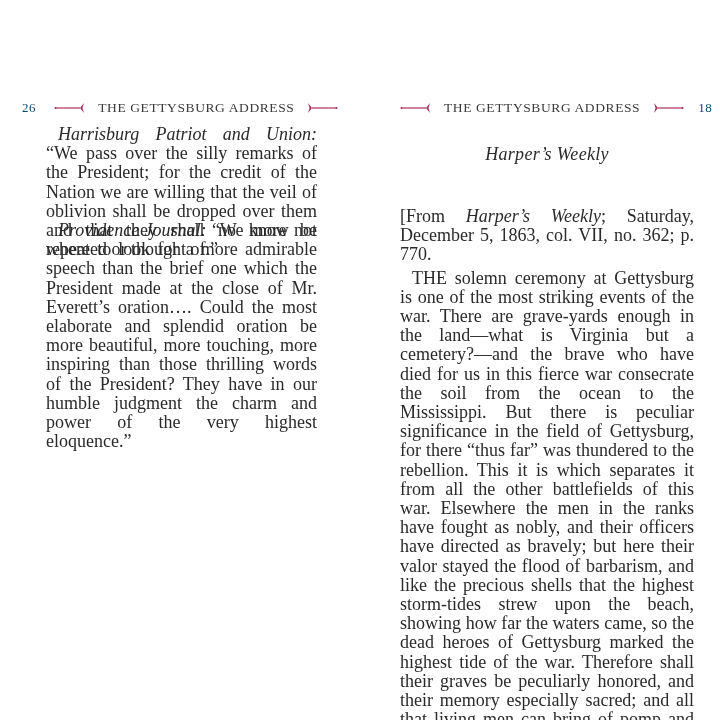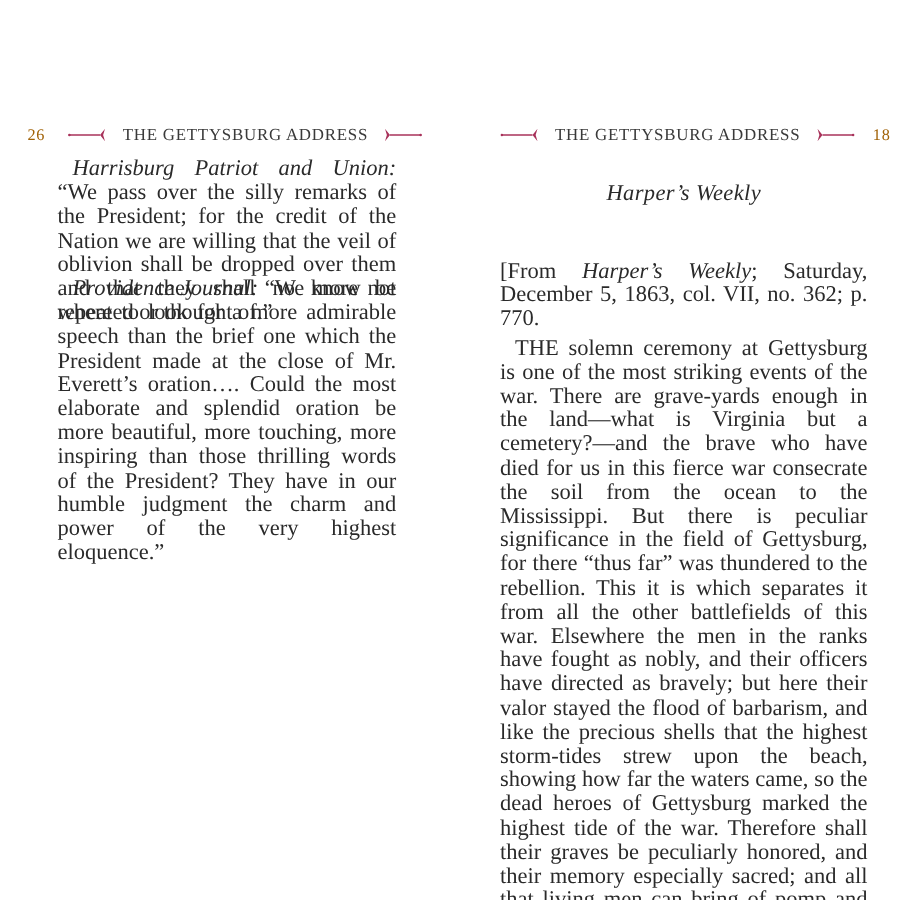--- a/index.html
+++ b/index.html
@@ -10,21 +10,21 @@
   .page { position: absolute; top: 0; height: 720px; width: 360px; }
   .page.left { left: 0; }
   .page.right { left: 360px; }
 
   .running-head {
     position: absolute; top: 98px; height: 20px; display: flex; align-items: center;
     font-size: 13.5px; letter-spacing: 0.6px; color: #3a3a3a;
   }
   .left .running-head { left: 22px; }
   .right .running-head { left: 40px; }
-  .folio { font-size: 13px; color: #a16207; }
+  .folio { font-size: 13px; color: #0c4a6e; }
   .left .folio { margin-right: 18px; }
   .right .folio { margin-left: 14px; }
   .orn { display: inline-block; width: 32px; height: 12px; position: relative; }
   .orn svg { position: absolute; left: 0; top: 0; }
   .head-title { margin: 12px 12px; }
 
   .text-block {
     position: absolute; font-size: 18px; line-height: 19.2px; text-align: justify;
     hyphens: manual;
   }

